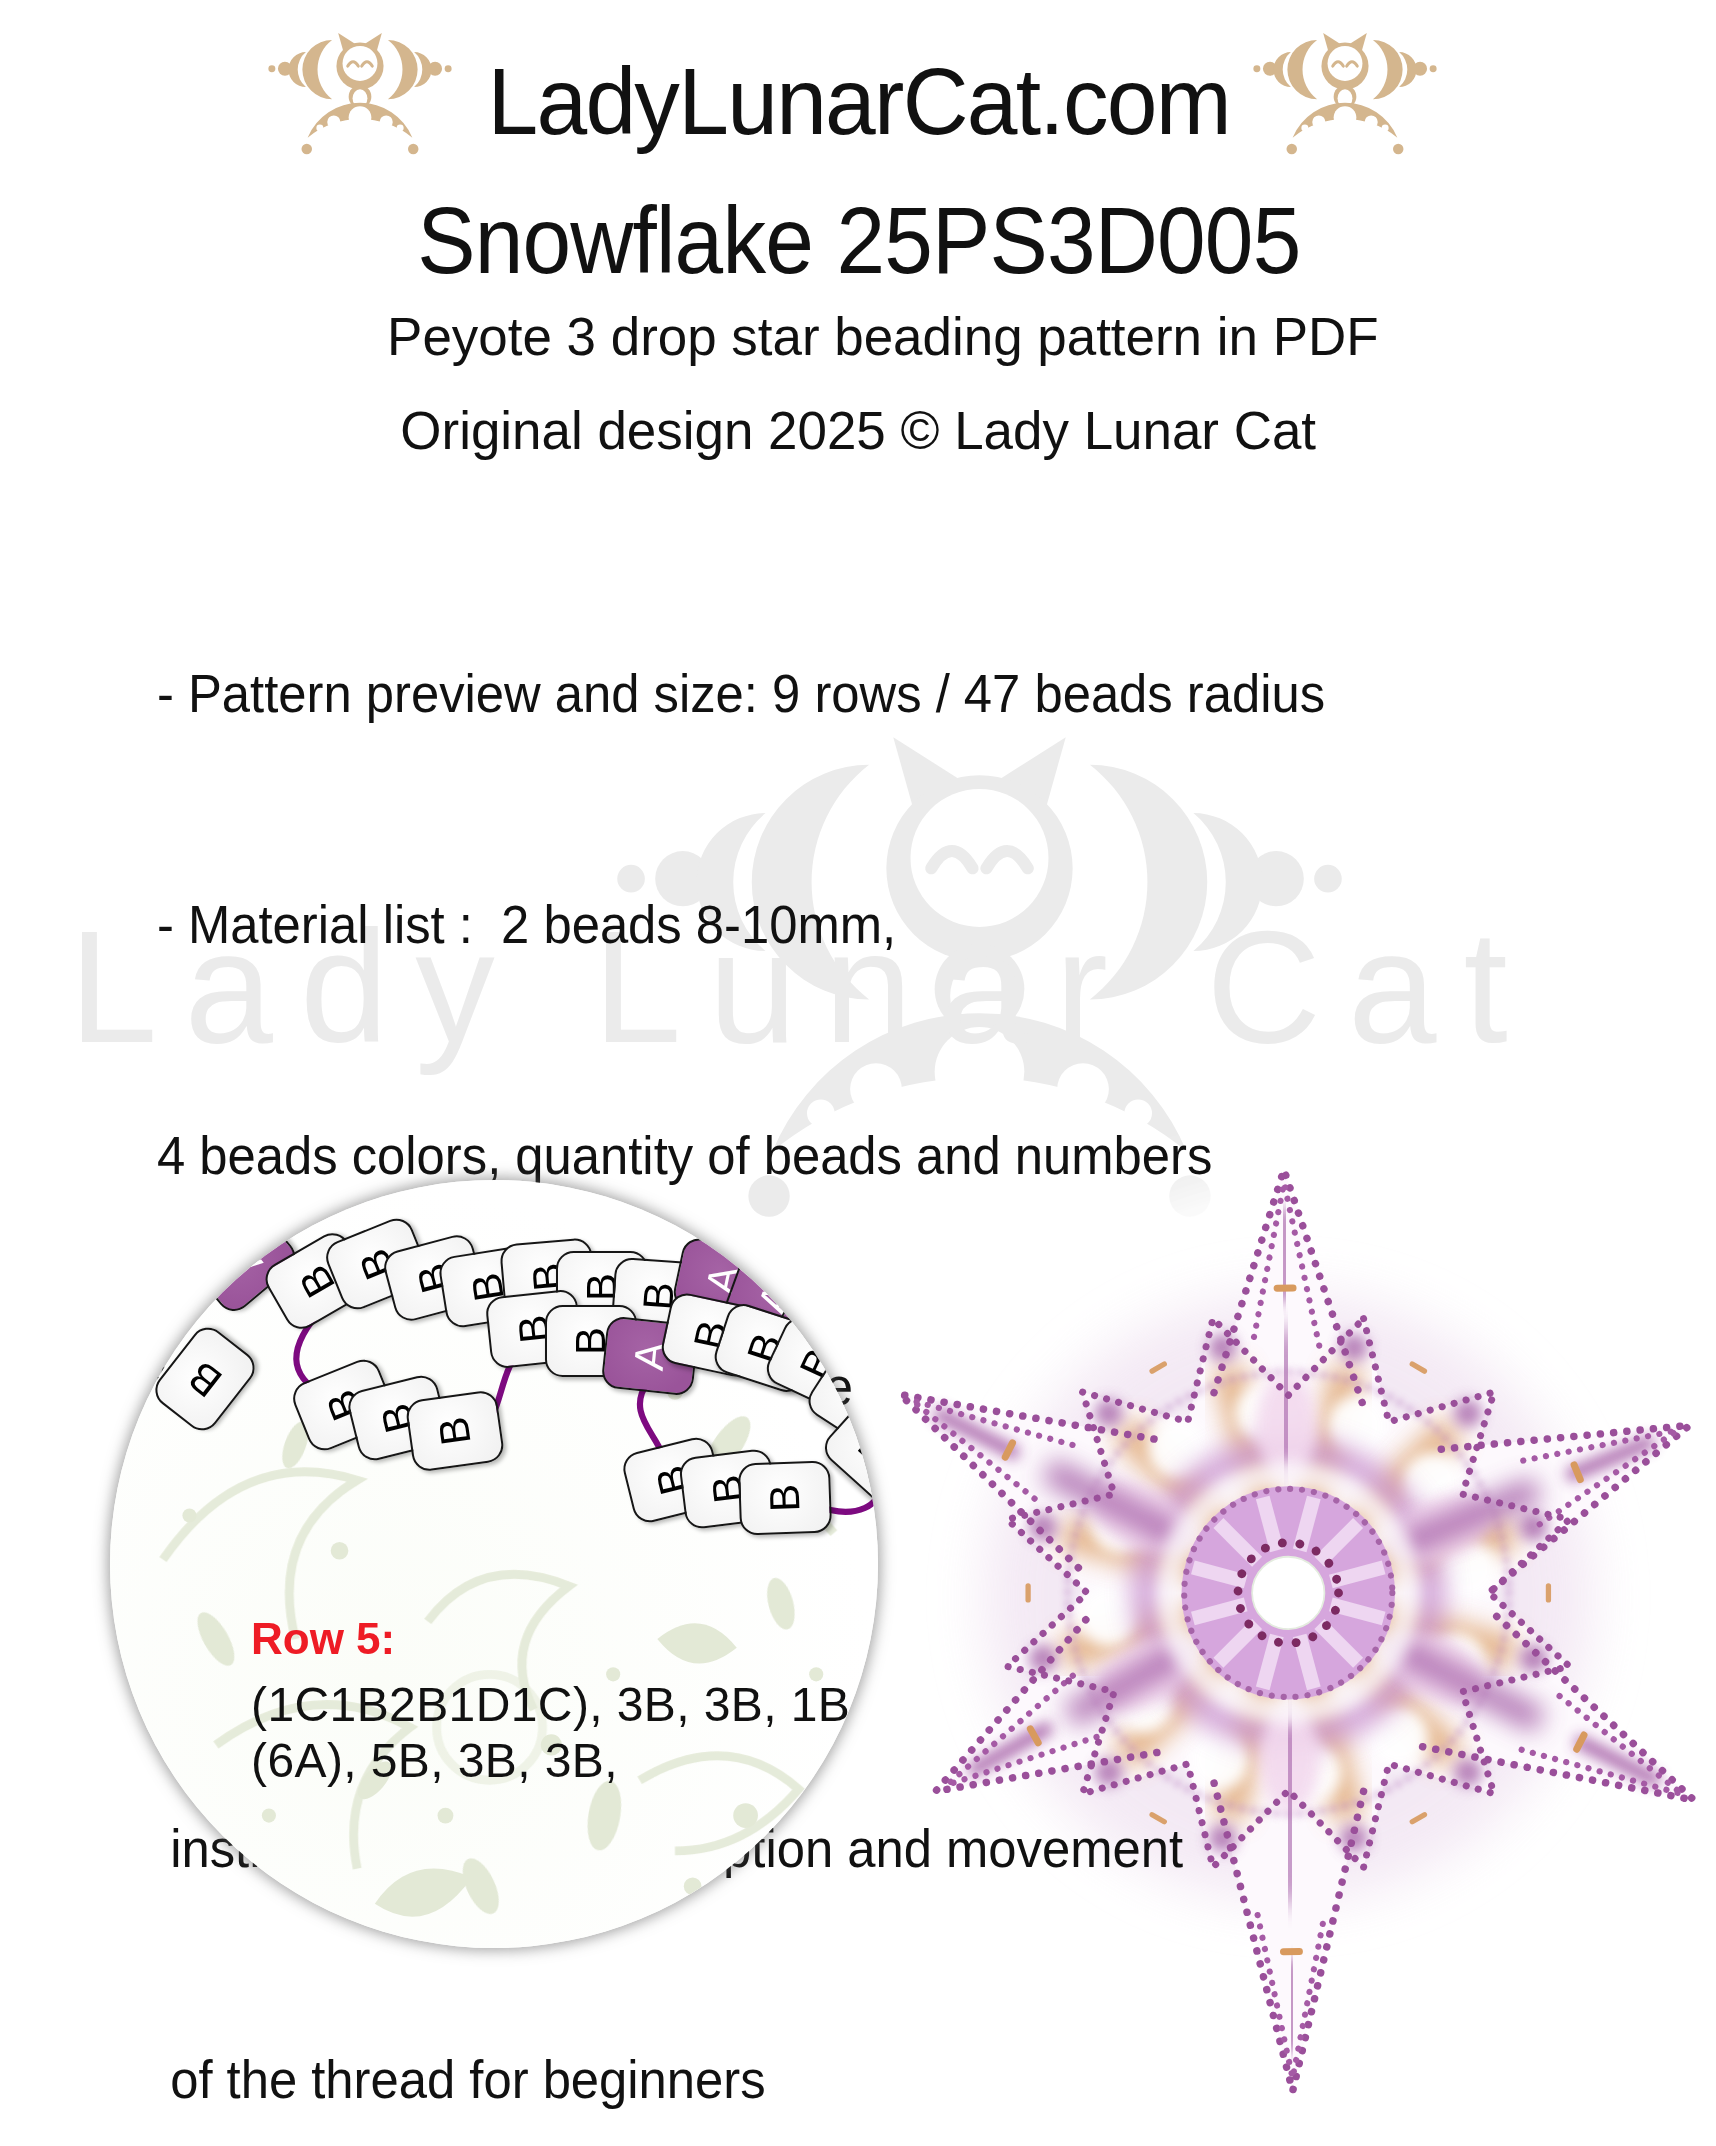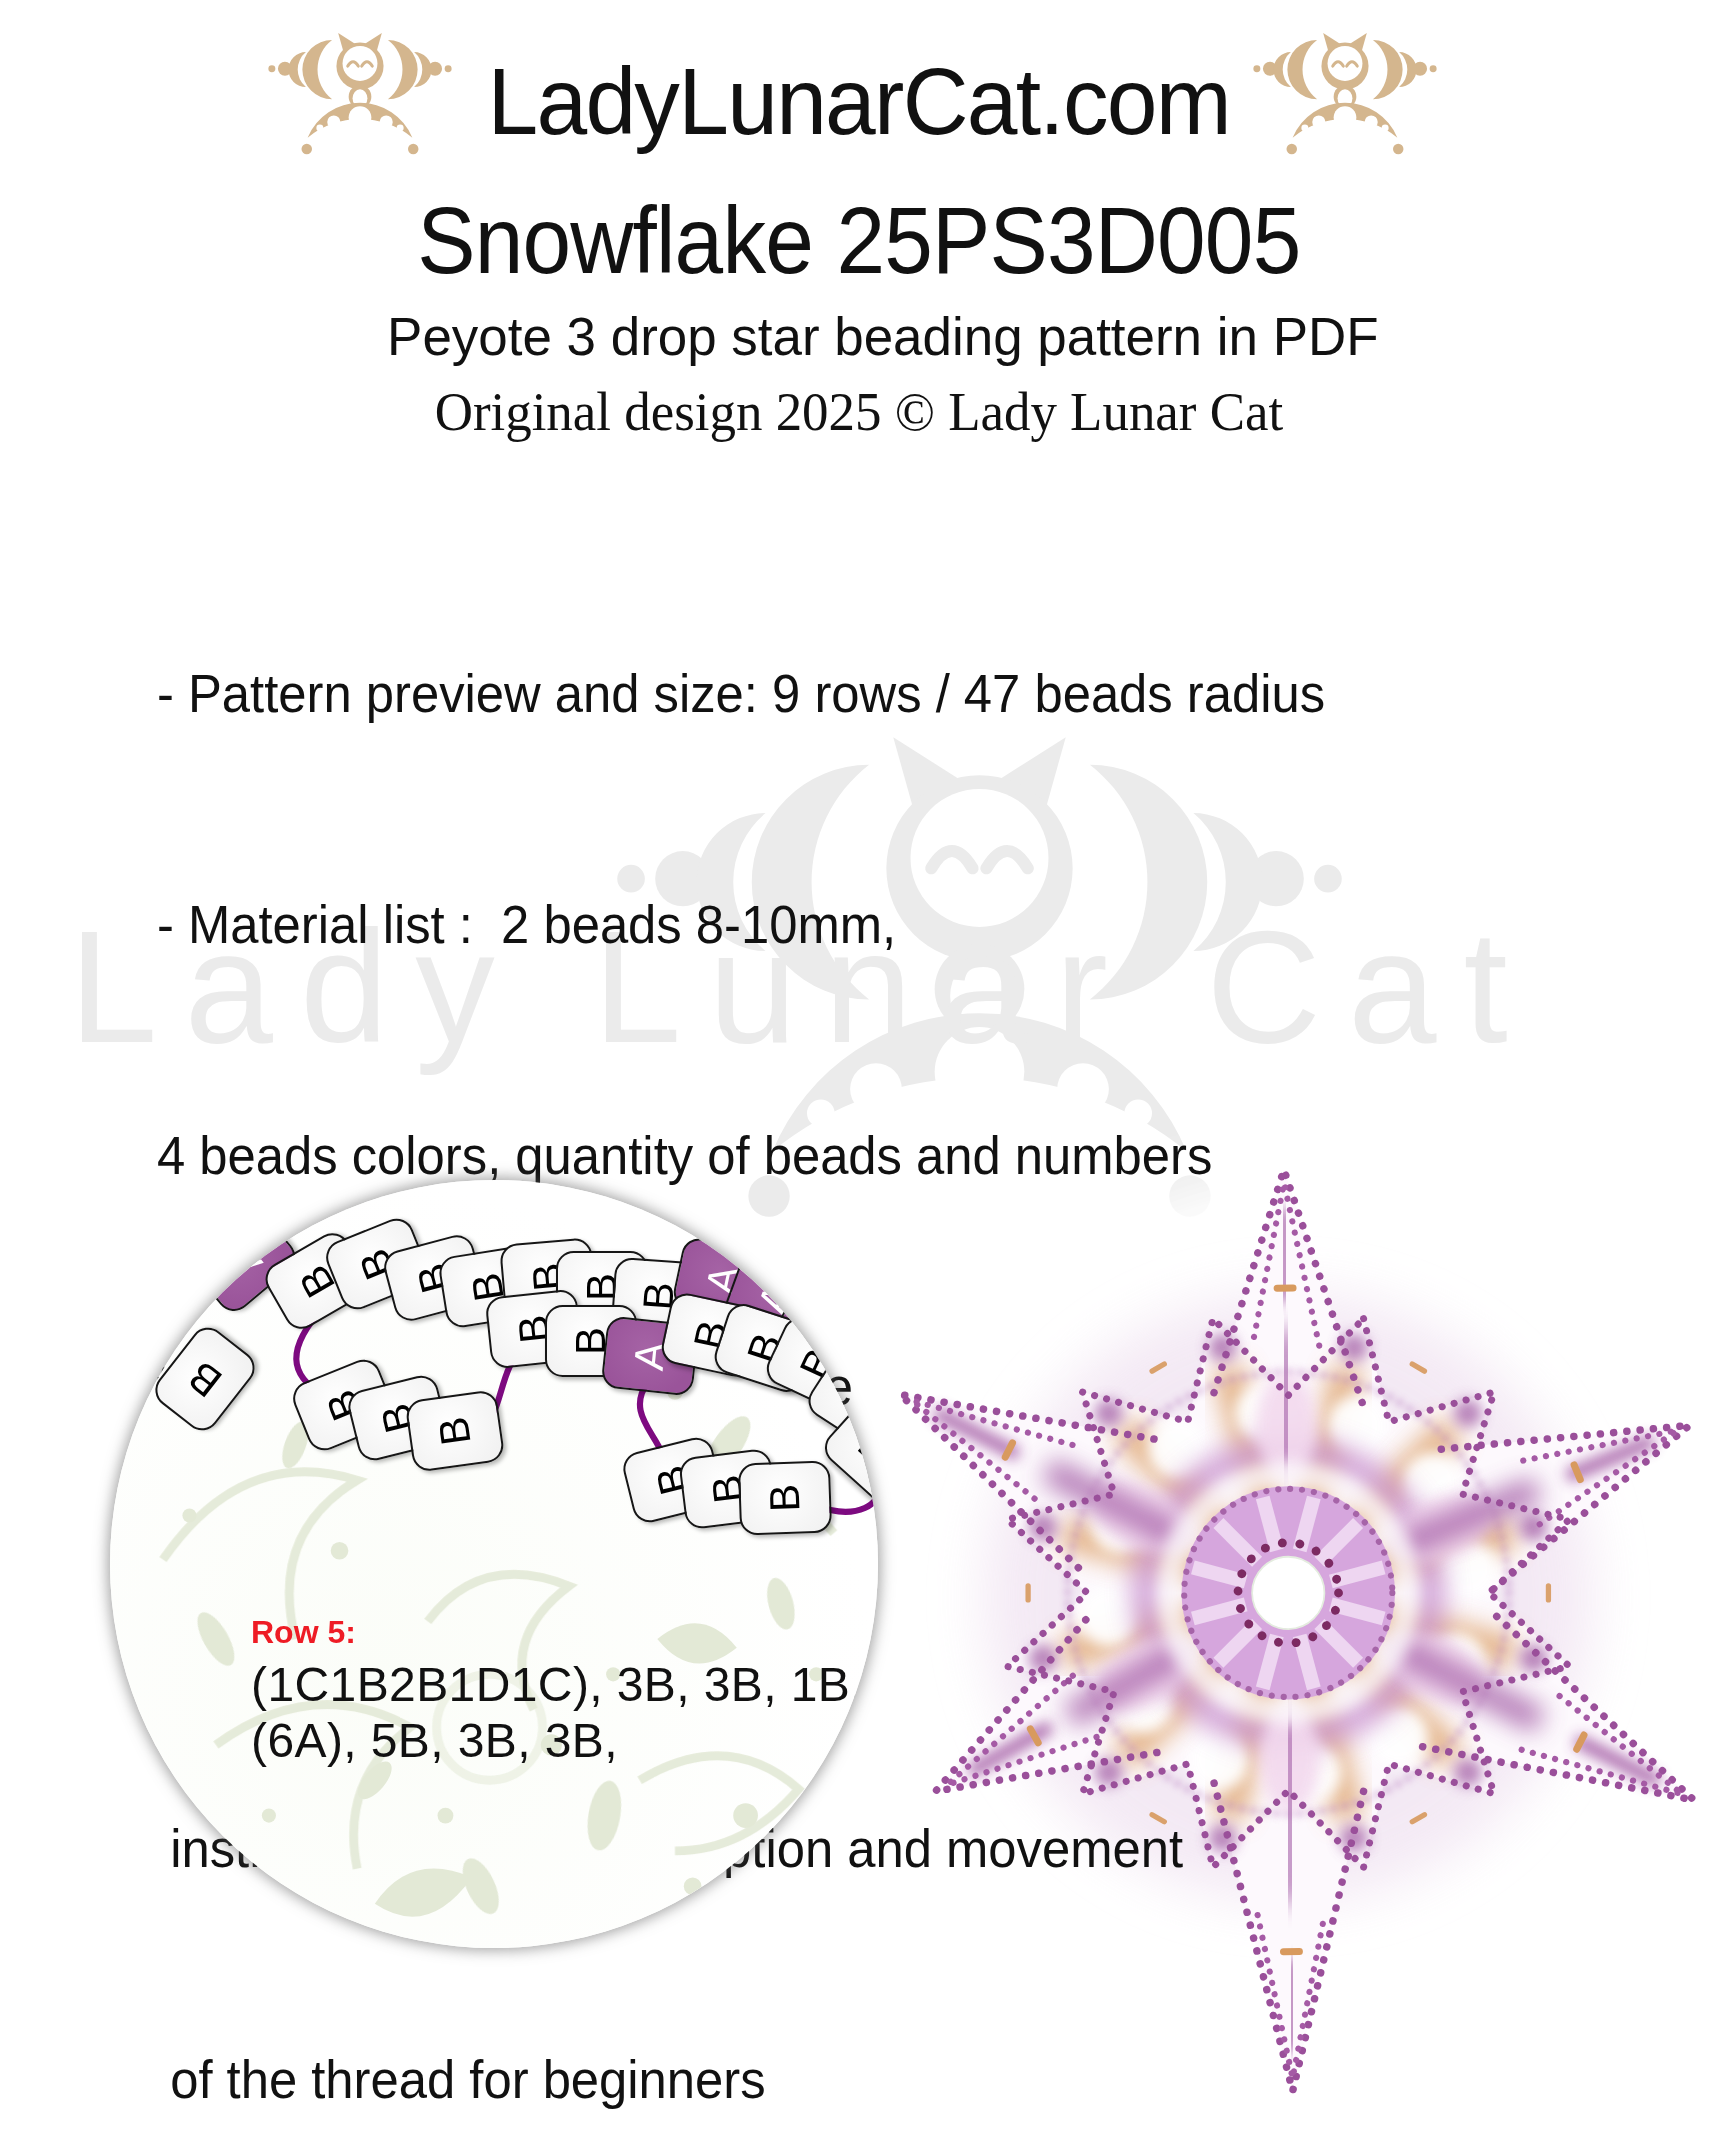--- a/index.html
+++ b/index.html
@@ -18,40 +18,40 @@
   .logo{position:absolute;width:192px;height:141px;color:var(--tan);z-index:2;}
   .logo-left{left:264px;top:26.5px;}
   .logo-right{left:1249px;top:26.5px;}
   .center-line{position:absolute;left:0;width:100%;text-align:center;z-index:2;white-space:nowrap;}
   .site-title{top:48px;font-size:94px;letter-spacing:-1.8px;}
   .site-title>span{display:inline-block;transform:scaleX(.97);}
   .product-title{top:187px;font-size:94px;}
   .product-title>span{display:inline-block;transform:scaleX(.93);letter-spacing:-0.9px;}
   .subtitle{top:305px;font-size:54px;padding-left:24px;}
   .subtitle>span{display:inline-block;transform:scaleX(.98);}
-  .copyright{top:381px;font-size:54px;font-family:Liberation Serif, serif;}
+  .copyright{top:399px;font-size:54px;}
   .copyright>span{display:inline-block;transform:scaleX(.98);}
   
   .features{position:absolute;left:157px;top:501px;z-index:2;font-size:54px;line-height:77px;
             white-space:pre;}
   .features>div{transform:scaleX(.94);transform-origin:left center;}
   .features>div:nth-child(6),.features>div:nth-child(7){padding-left:14px;}
   
   .preview-circle{position:absolute;left:110px;top:1180px;width:768px;height:768px;border-radius:50%;
      background:radial-gradient(circle at 35% 65%, #fbfdf8 0%, #ffffff 70%);
      overflow:hidden;z-index:3;box-shadow:0 0 14px 2.6px rgba(90,90,90,.55);}
   .damask,.threads{position:absolute;left:0;top:0;width:768px;height:768px;}
   .bead{position:absolute;width:88px;height:68px;border:2.6px solid #161616;border-radius:17.6px;
         background:radial-gradient(circle at 45% 40%, #ffffff 0%, #f2f2f2 85%);
         box-shadow:2.6px 2.6px 4.4px rgba(0,0,0,.28);display:flex;align-items:center;justify-content:center;}
   .bead.purple{background:radial-gradient(circle at 45% 40%, #a563a5 0%, var(--bead-a) 75%);}
   .bead>span{display:block;transform:rotate(-90deg);font-size:42px;color:#000;}
   .bead.purple>span{color:#fff;}
   .rowchart{position:absolute;left:141px;top:434px;z-index:5;}
-  .rowlabel{color:var(--red);font-size:32px;font-weight:bold;margin-bottom:6px;}
+  .rowlabel{color:var(--red);font-size:44px;font-weight:bold;margin-bottom:13px;}
   .chartline{font-size:48px;line-height:56px;white-space:nowrap;letter-spacing:0.4px;}
   
   .snowflake{position:absolute;left:887px;top:1134px;width:829px;height:1006px;z-index:1;}
 </style>
 </head>
 <body>
 
 <div class="page">
 
   <svg width="0" height="0" style="position:absolute" aria-hidden="true">

